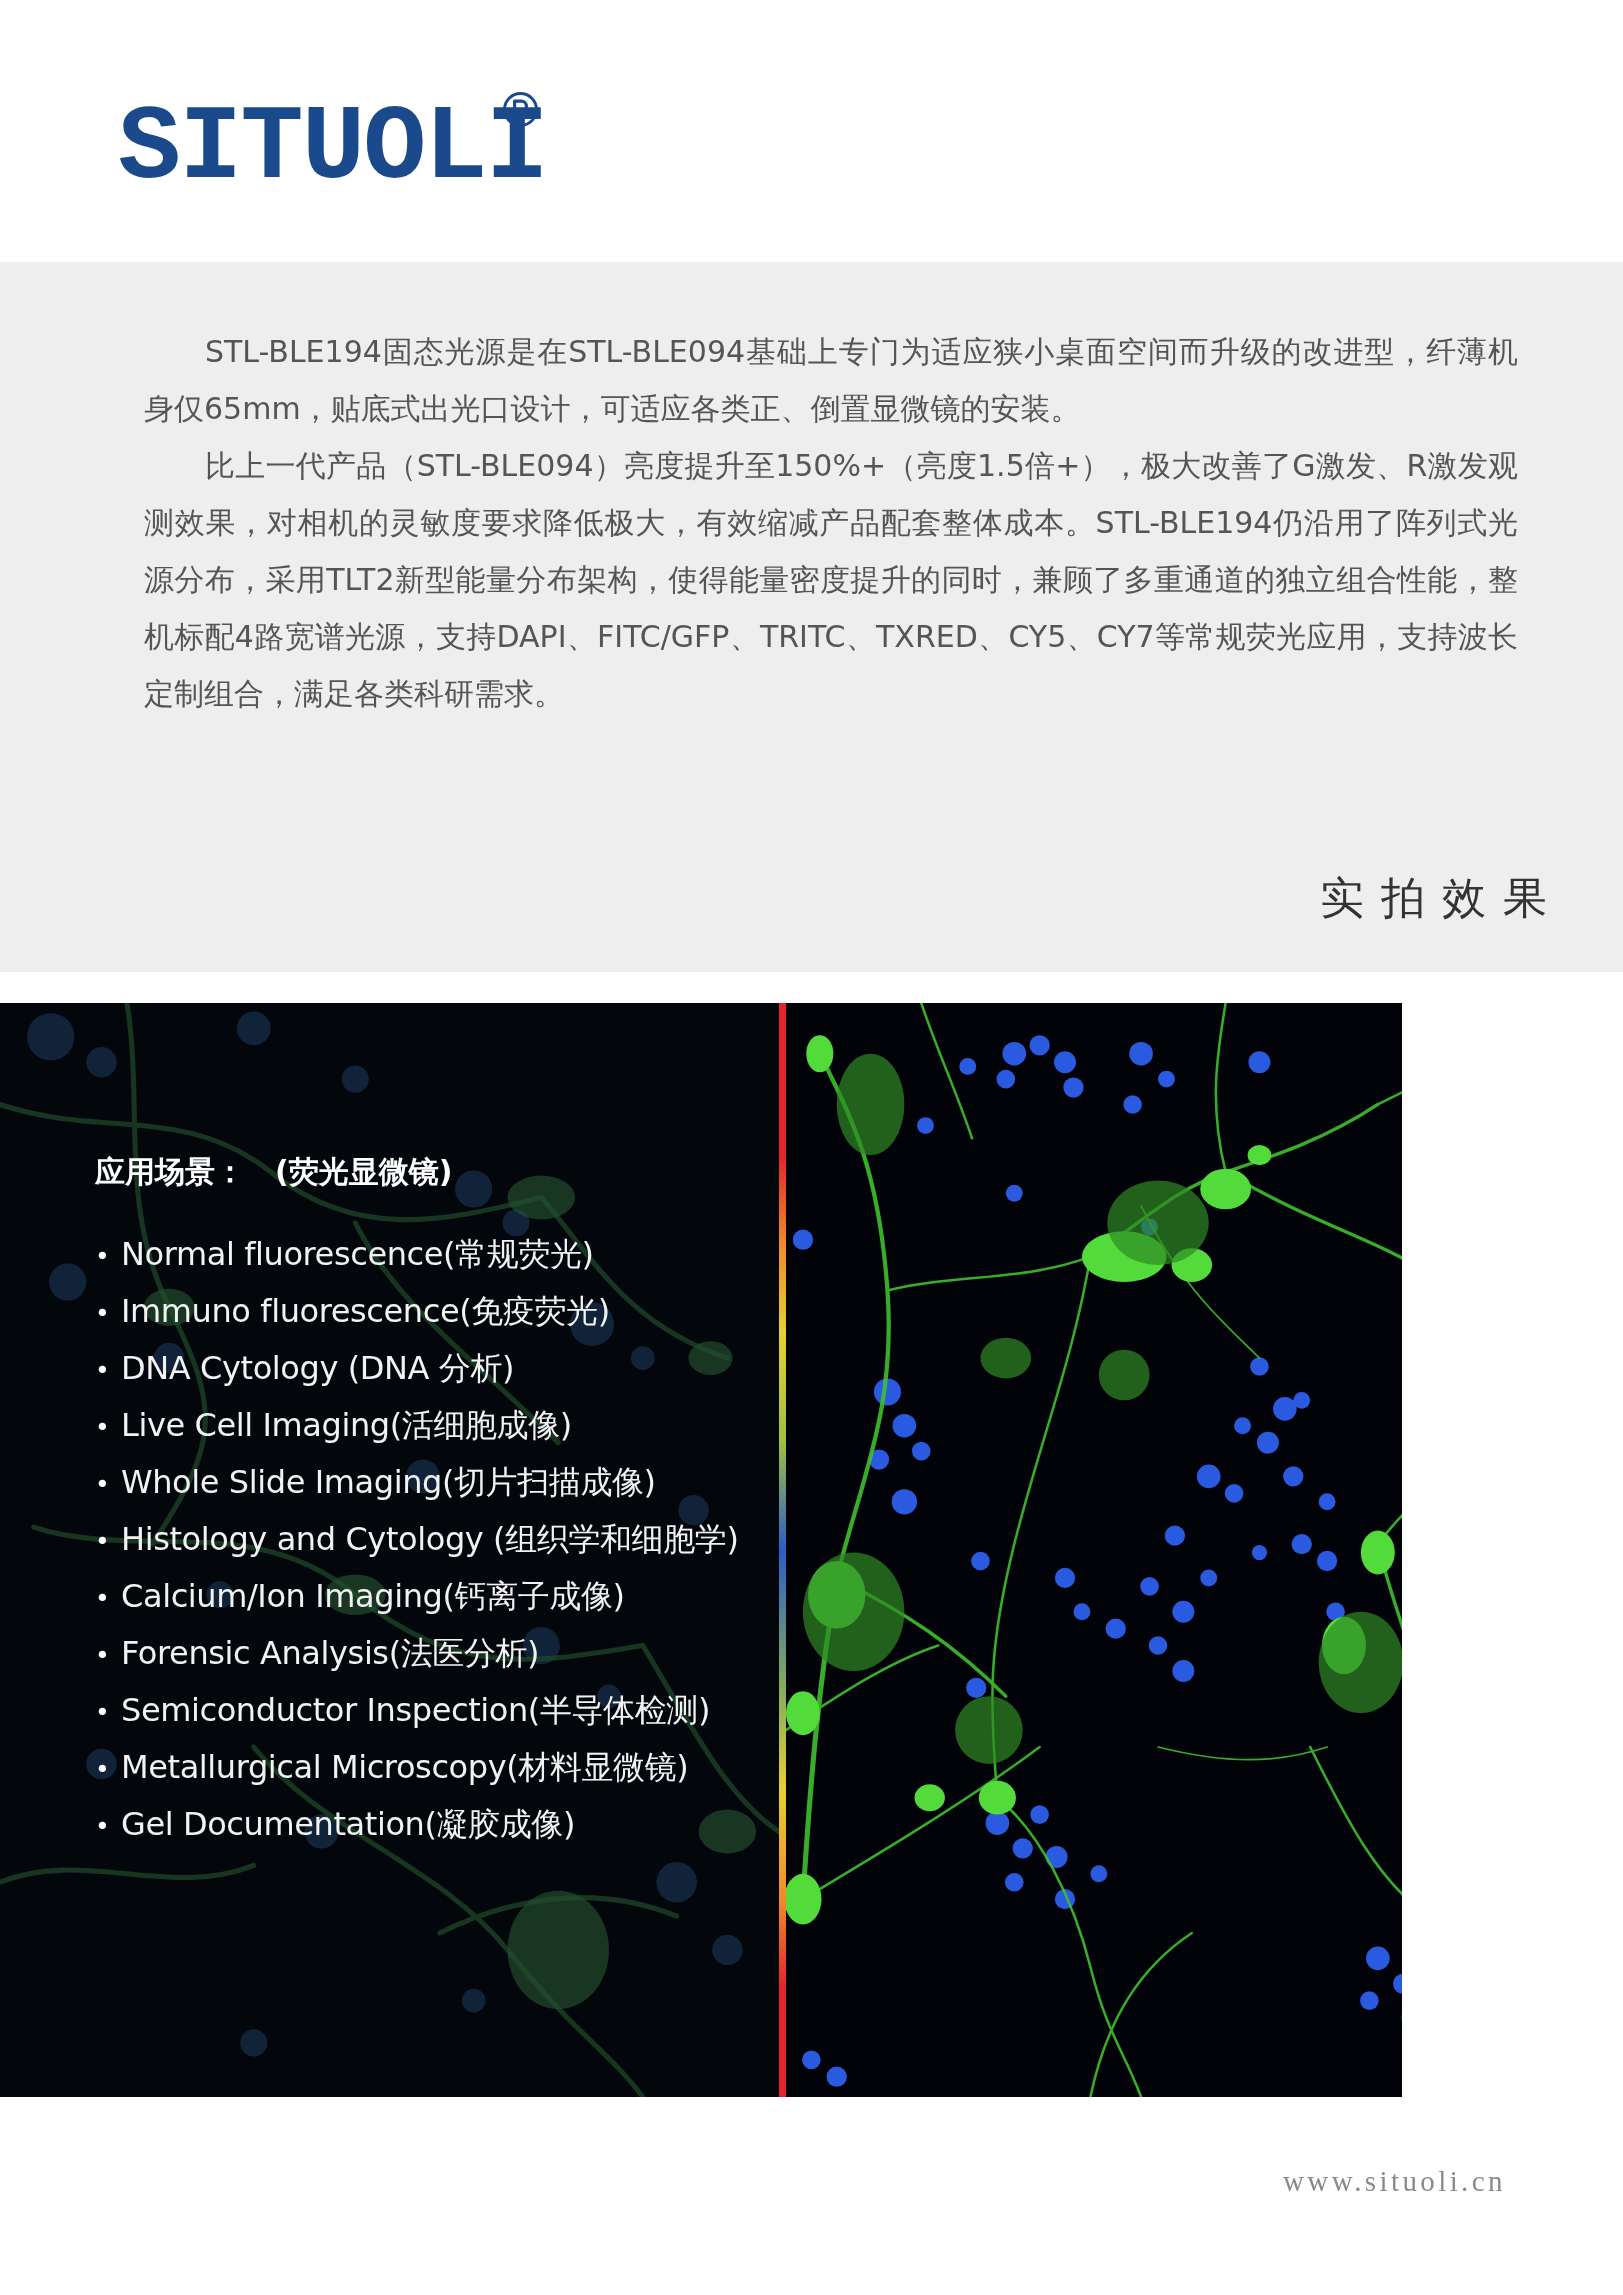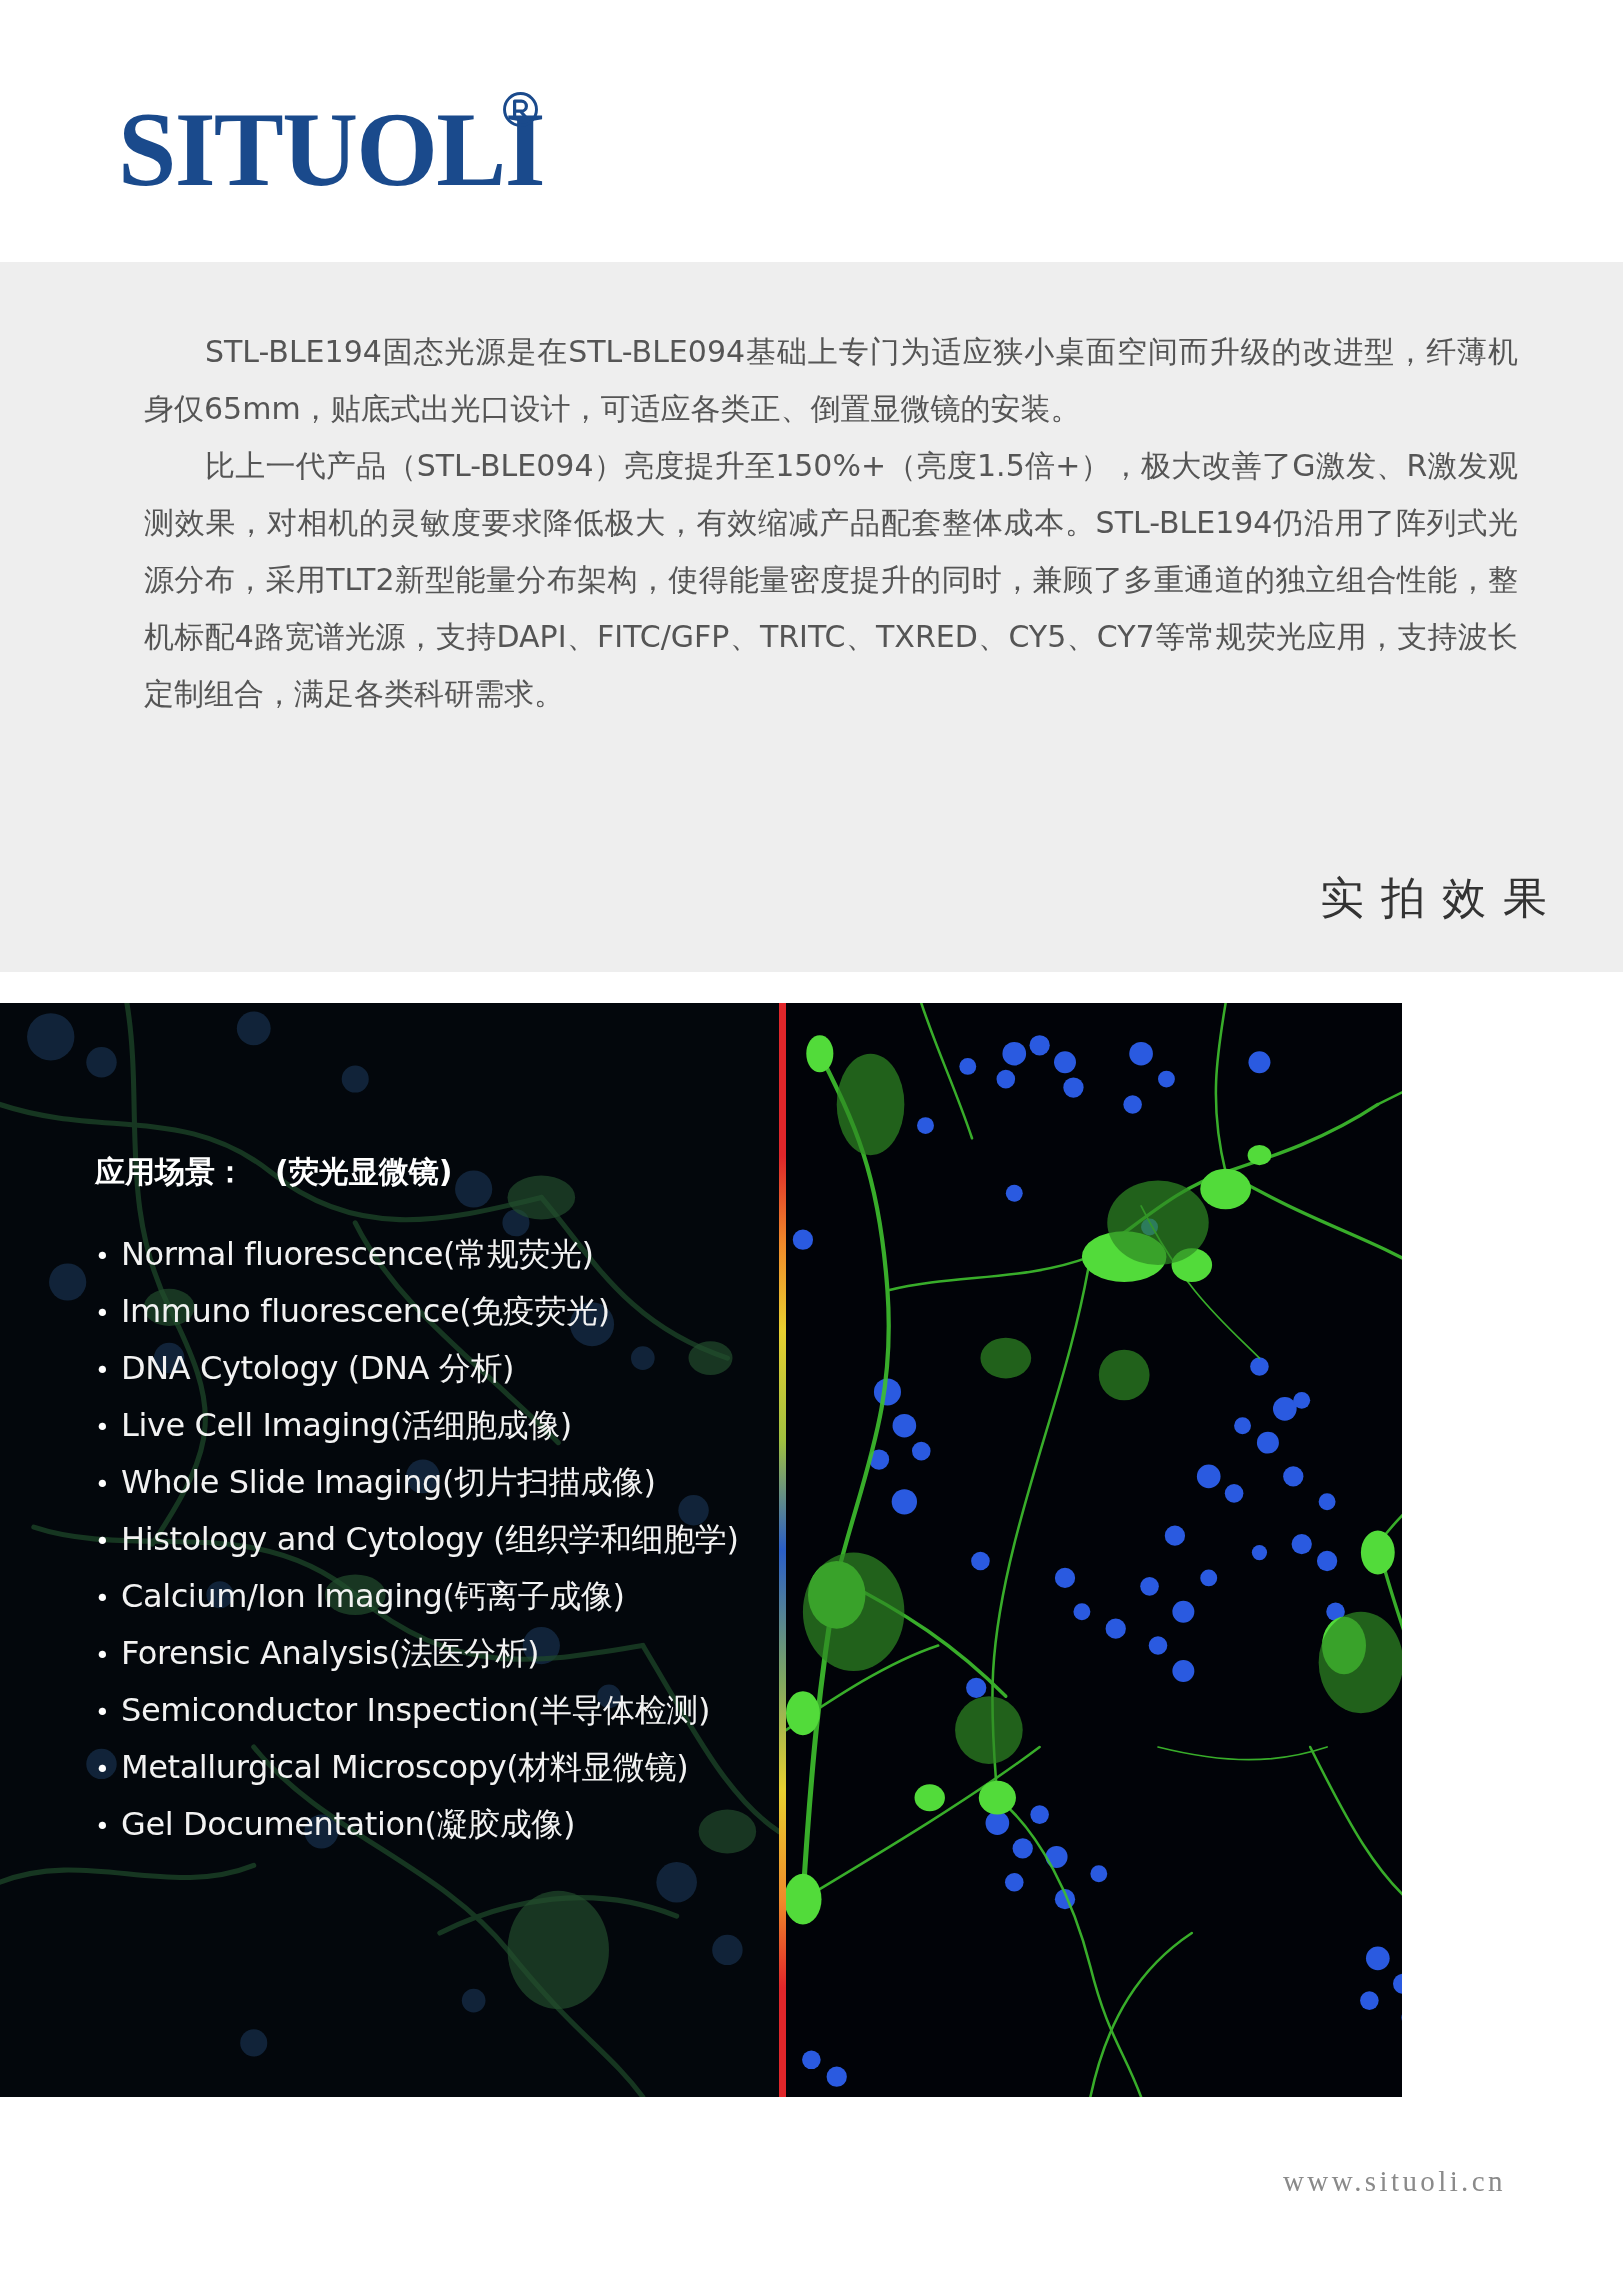--- a/index.html
+++ b/index.html
@@ -6,21 +6,21 @@
   body {
     width: 1623px; height: 2295px; position: relative; overflow: hidden;
     background: #ffffff;
     font-family: "DejaVu Sans", "Liberation Sans", sans-serif;
   }
   .abs { position: absolute; }
 
   
   .logo {
     left: 118px; top: 91px;
-    font-family: Liberation Serif, serif;
+    font-family: Liberation Mono, monospace;
     font-weight: bold; font-size: 105px; line-height: 118px;
     letter-spacing: -1.7px; color: #1a4a8c;
     transform: scaleY(1.0);
   }
   .logo-reg {
     left: 502px; top: 91px; width: 37px; height: 37px;
   }
 
   
   .band {

